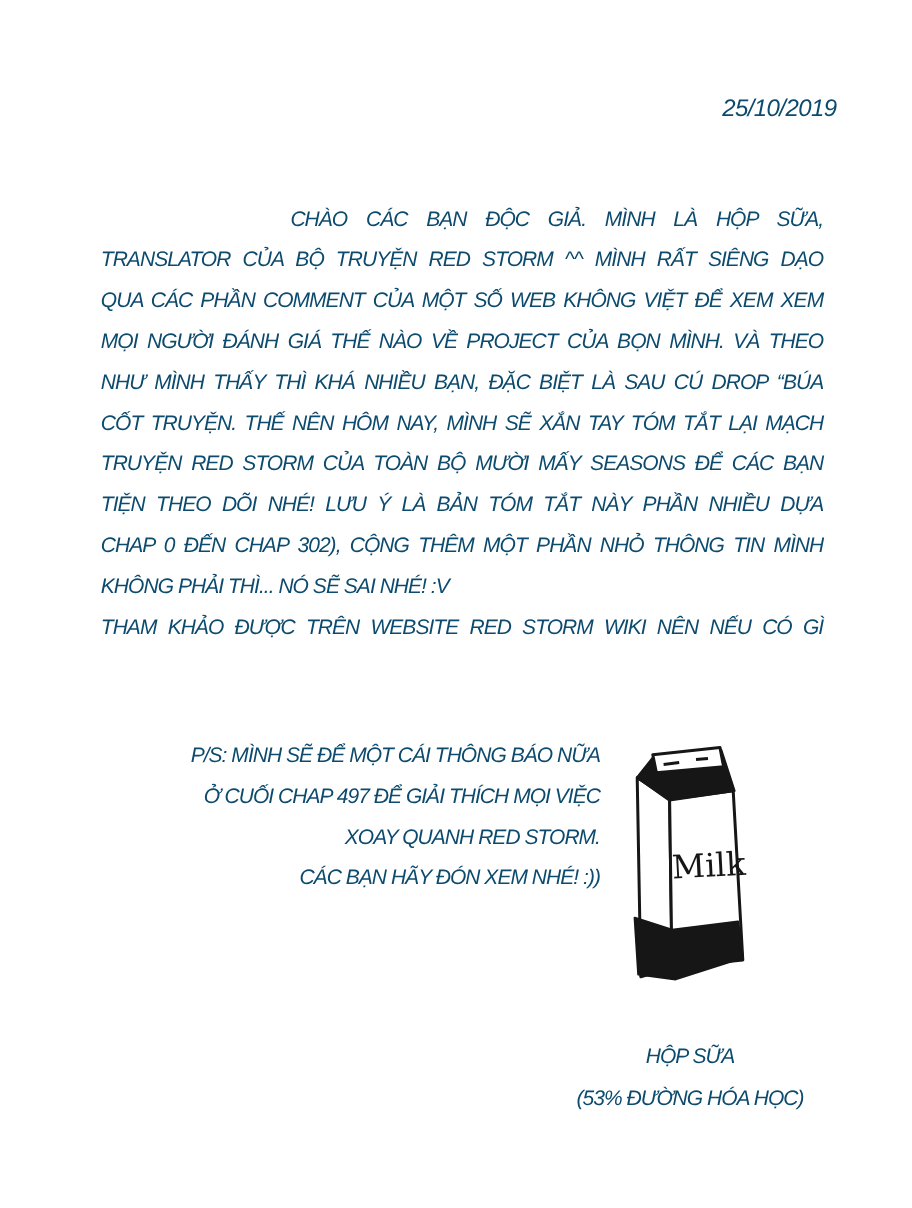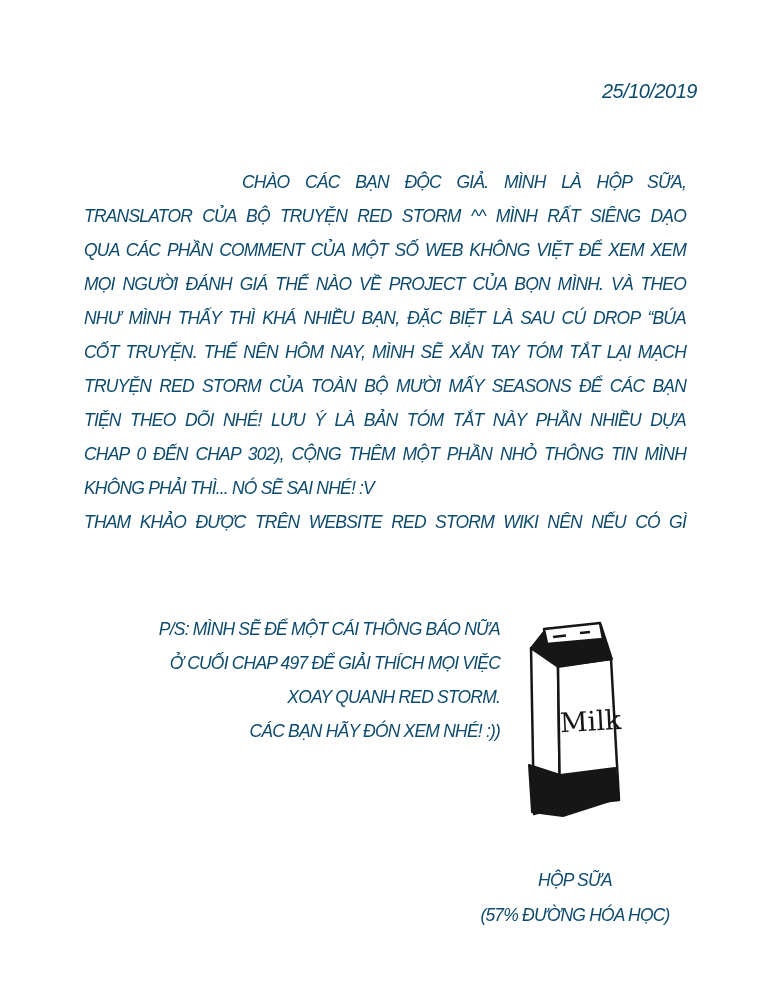--- a/index.html
+++ b/index.html
@@ -111,16 +111,16 @@
       <line x1="58" y1="21" x2="68" y2="20" stroke="#161616" stroke-width="2.5"></line>
 
       <polygon points="7,153 38,163 93,156 97,186 41,204 10,200" fill="#161616" stroke="#161616" stroke-width="2" stroke-linejoin="round"></polygon>
 
       <text x="38" y="119" font-size="27" font-family="DejaVu Serif, serif" fill="#161616" transform="rotate(-3 60 110)">Milk</text>
     </svg>
   </div>
 
   <div class="signature">
     <div class="sig-line comic">HỘP SỮA</div>
-    <div class="sig-line comic">(57% ĐƯỜNG HÓA HỌC)</div>
+    <div class="sig-line comic">(53% ĐƯỜNG HÓA HỌC)</div>
   </div>
 
 </div>
 
 </body></html>

